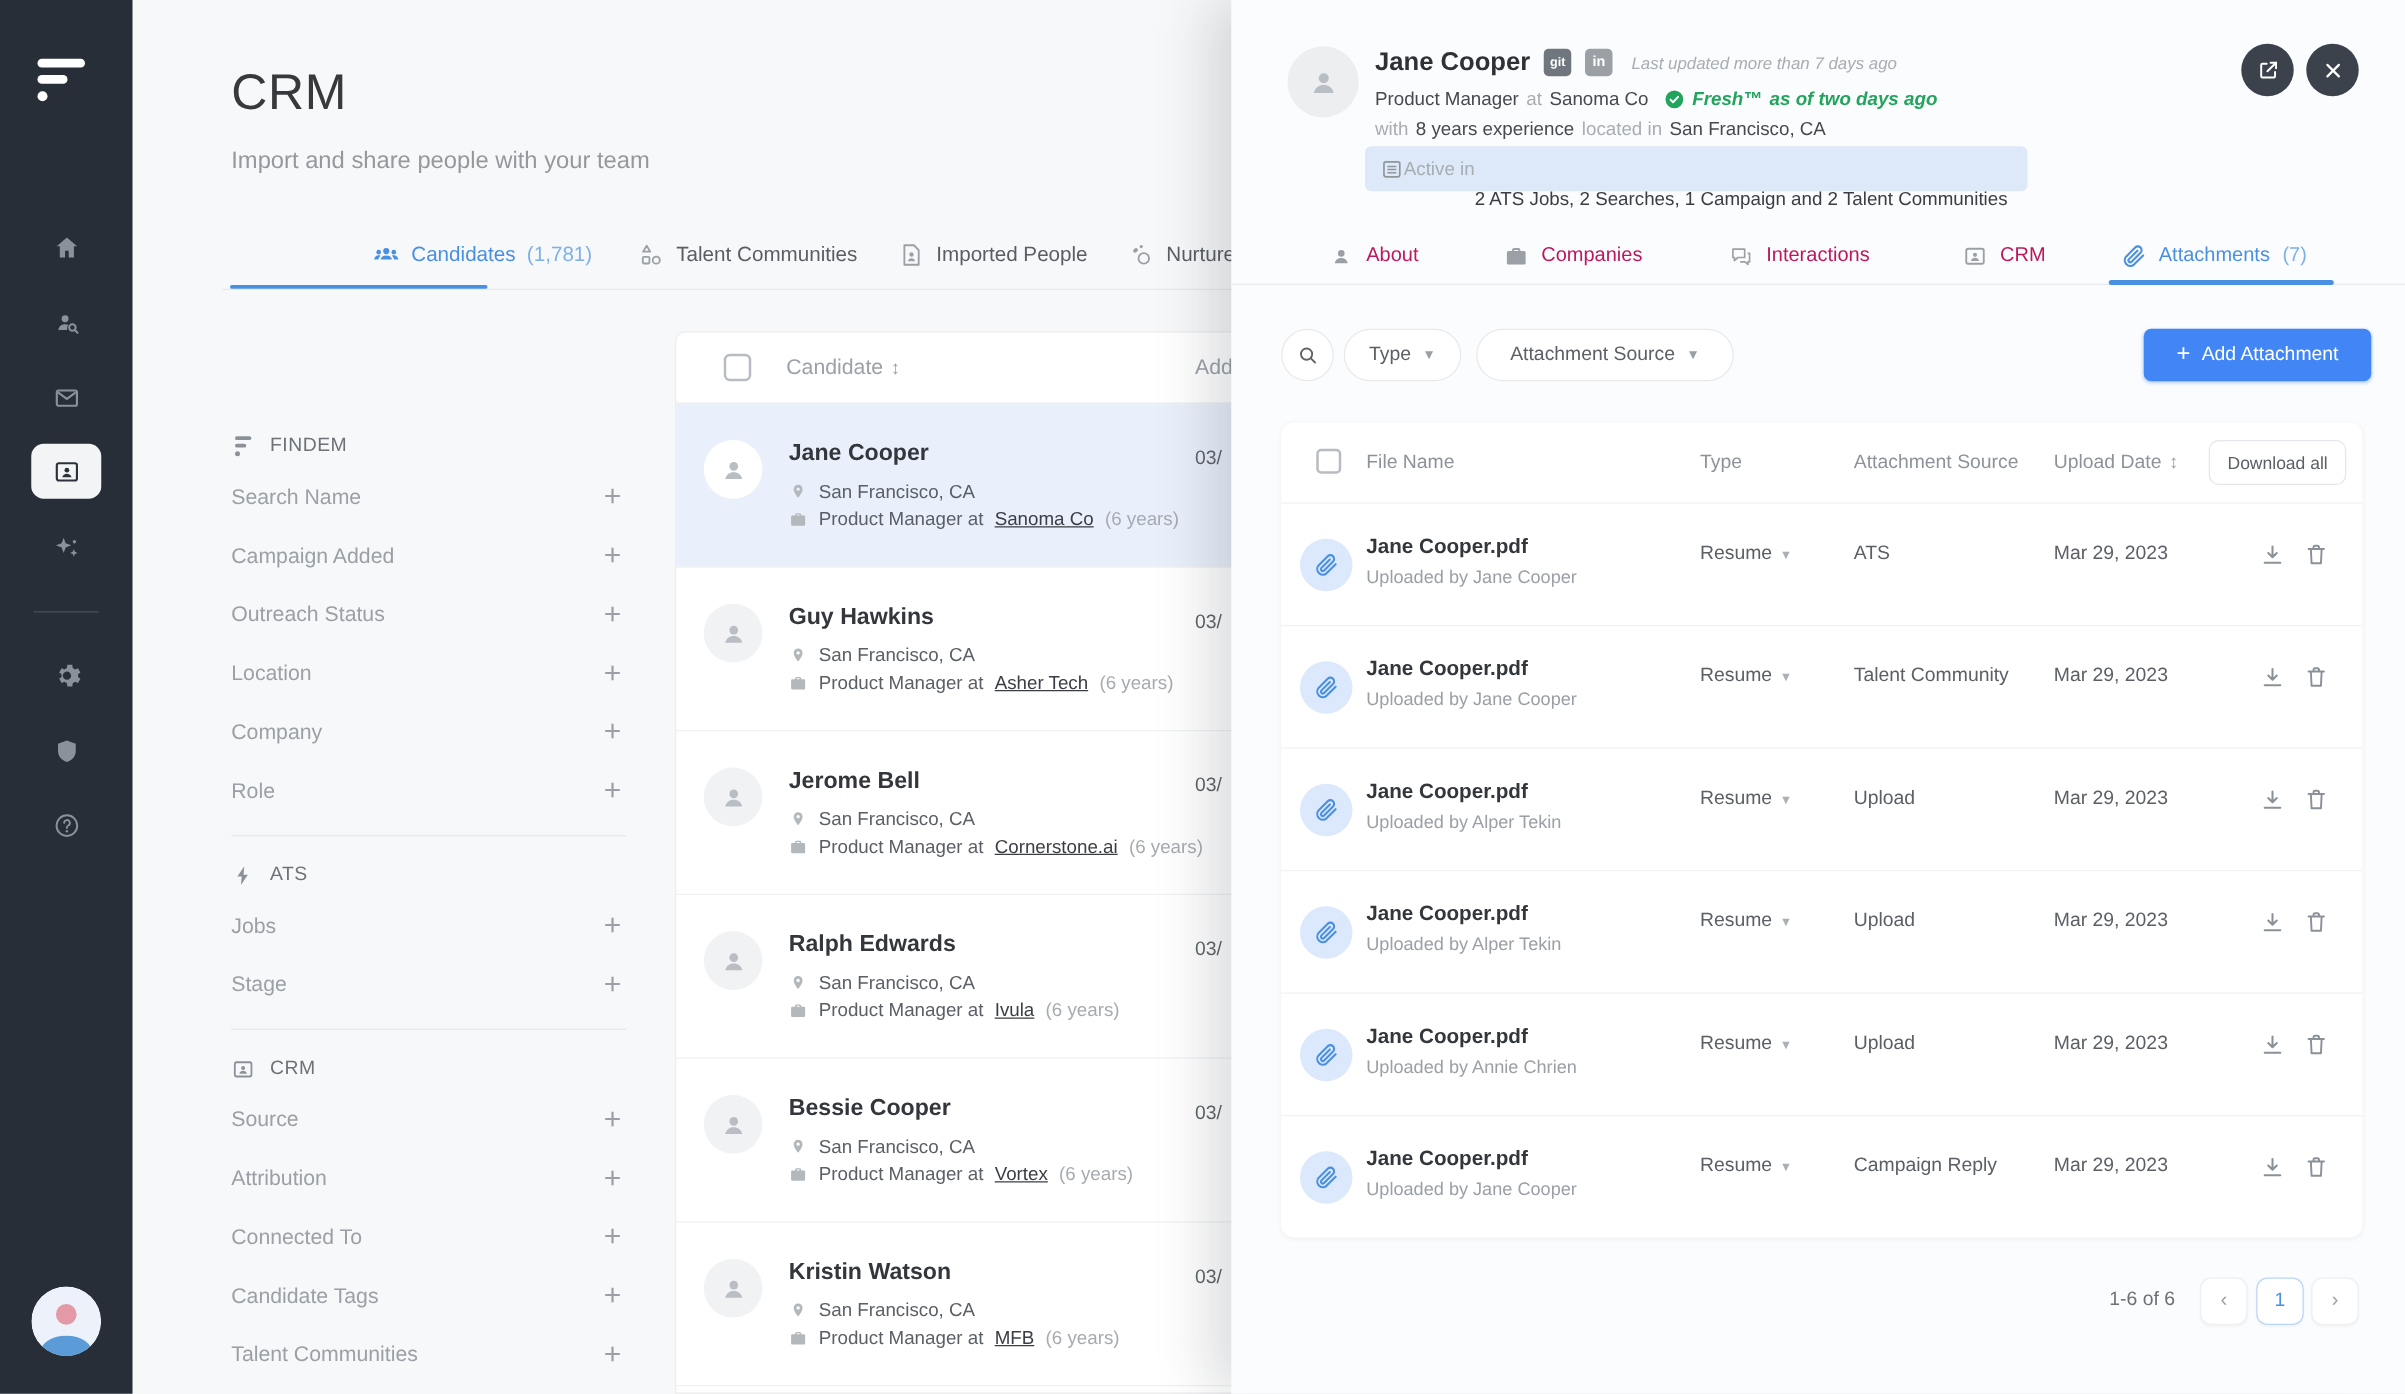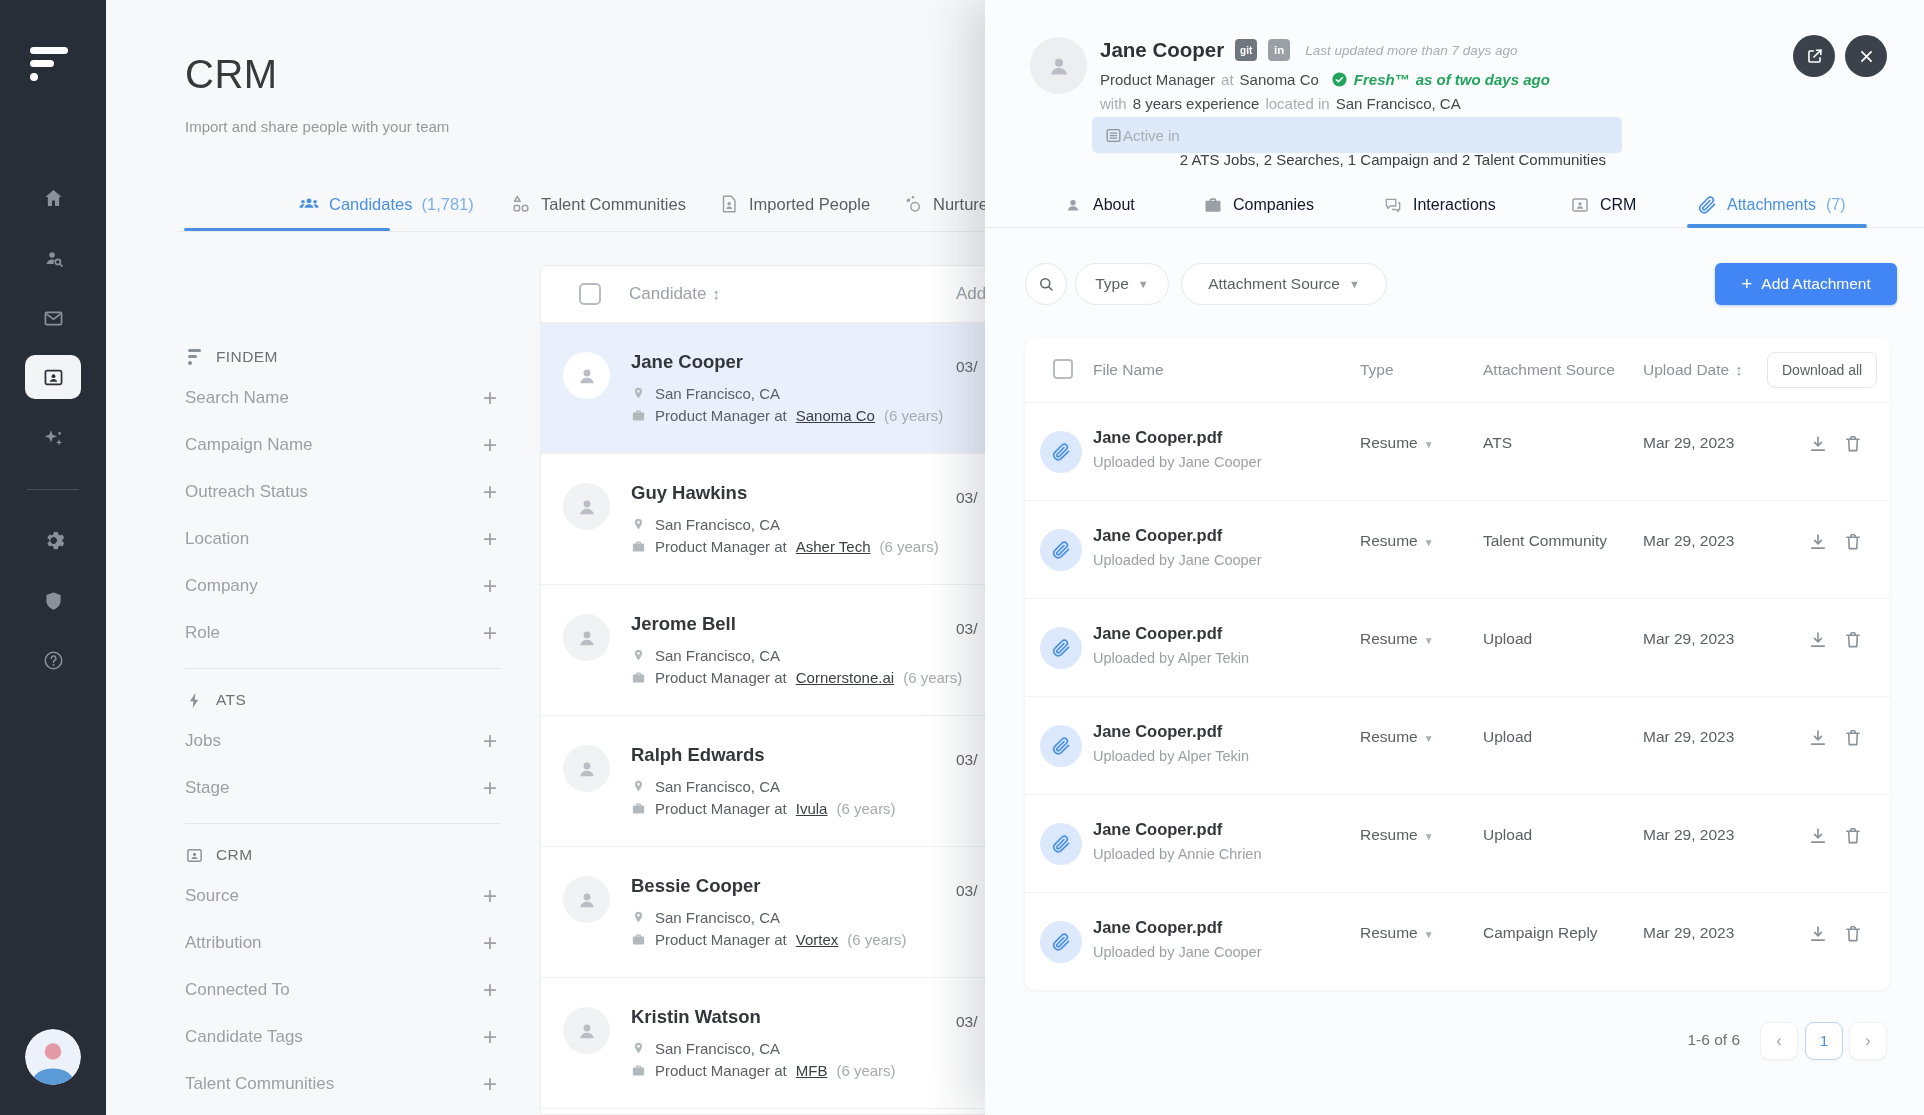--- a/index.html
+++ b/index.html
@@ -14,21 +14,21 @@
   .logo .b3{position:absolute;left:0;top:26px;width:8px;height:8px;border-radius:50%;background:#fff;}
   .rail-item { position:absolute; left:25px; width:56px; height:44px; display:flex; align-items:center; justify-content:center; color:#8b919a; border-radius:10px; cursor:pointer; }
   .rail-item svg { width:23px; height:23px; }
   .rail-item.active { background:#f2f4f6; color:#2b323b; }
   .rail-div { position:absolute; left:27px; width:52px; height:1px; background:#4a515a; }
   .rail-avatar { position:absolute; left:25px; top:1029px; width:56px; height:56px; border-radius:50%; overflow:hidden; cursor:pointer; }
 
   
   .main { position:absolute; left:106px; top:0; right:0; bottom:0; background:#f7f8f9; }
   .page-title { position:absolute; left:79px; top:52px; font-size:40px; font-weight:500; color:#37393d; letter-spacing:.5px; }
-  .page-sub { position:absolute; left:79px; top:118px; font-size:15px; color:#96989d; }
+  .page-sub { position:absolute; left:79px; top:118px; font-size:19px; color:#96989d; }
 
   .tabbar-line { position:absolute; left:72px; top:231px; right:0; height:1px; background:#e8e9eb; }
   .mtab { position:absolute; top:193px; display:flex; align-items:center; gap:9px; font-size:16.5px; color:#5a5e64; cursor:pointer; white-space:nowrap; }
   .mtab svg { width:22px; height:22px; color:#9aa0a6; }
   .mtab.active { color:#4a90e2; }
   .mtab.active svg { color:#4a90e2; }
   .mtab .cnt { color:#7fb0ea; }
   .mtab-underline { position:absolute; left:78px; top:228px; width:206px; height:3px; background:#4a90e2; border-radius:2px; }
 
   
@@ -86,21 +86,21 @@
   .t-dark { color:#46494e; } .t-gray { color:#a8adb3; }
   .fresh-ic { width:17px; height:17px; color:#22a45d; margin-left:6px; }
   .fresh { color:#22a45d; font-style:italic; font-weight:700; }
   .fresh-note { color:#22a45d; font-style:italic;font-weight:bold; }
   .p-banner { position:absolute; left:107px; top:117px; height:36px; background:#dde8f8; border-radius:5px; display:flex; align-items:center; gap:0; padding:0 16px 0 12px; font-size:15px; }
   .p-banner svg { width:19px; height:19px; color:#8f959b; }
   .p-banner .bt { color:#3a3e44;margin-top:48px; }
   .circle-btn { position:absolute; top:35px; width:42px; height:42px; border-radius:50%; background:#3b424b; color:#fff; display:flex; align-items:center; justify-content:center; cursor:pointer; }
   .circle-btn svg { width:19px; height:19px; }
 
-  .ptab { position:absolute; top:195px; display:flex; align-items:center; gap:10px; font-size:16px; color:#0f172a; cursor:pointer; white-space:nowrap; }
+  .ptab { position:absolute; top:195px; display:flex; align-items:center; gap:10px; font-size:16px; color:#be185d; cursor:pointer; white-space:nowrap; }
   .ptab svg { width:20px; height:20px; color:#9aa0a6; }
   .ptab.active { color:#4a90e2; }
   .ptab.active svg { color:#4a90e2; }
   .ptab .cnt { color:#7fb0ea; }
   .ptab-line { position:absolute; left:0; top:227px; width:939px; height:1px; background:#e8eaec; }
   .ptab-underline { position:absolute; left:702px; top:224px; width:180px; height:4px; border-radius:3px; background:#4a90e2; z-index:2; }
 
   .tool-search { position:absolute; left:40px; top:263px; width:42px; height:42px; border-radius:50%; background:#fff; border:1px solid #e7e9eb; color:#5f6368; display:flex; align-items:center; justify-content:center; cursor:pointer; }
   .tool-search svg { width:18px; height:18px; }
   .pill { position:absolute; top:263px; height:42px; border:1px solid #e7e9eb; border-radius:21px; background:#fff; display:flex; align-items:center; justify-content:center; gap:9px; font-size:15.5px; color:#5b6066; cursor:pointer; }
@@ -351,21 +351,21 @@
           <i class="l2"></i>
           <i class="l3"></i>
         </span>
       <span>FINDEM</span>
     </div>
     <div class="fitem">
         <span class="lab">Search Name</span>
         <span class="plus">+</span>
       </div>
     <div class="fitem">
-        <span class="lab">Campaign Name</span>
+        <span class="lab">Campaign Added</span>
         <span class="plus">+</span>
       </div>
     <div class="fitem">
         <span class="lab">Outreach Status</span>
         <span class="plus">+</span>
       </div>
     <div class="fitem">
         <span class="lab">Location</span>
         <span class="plus">+</span>
       </div>

